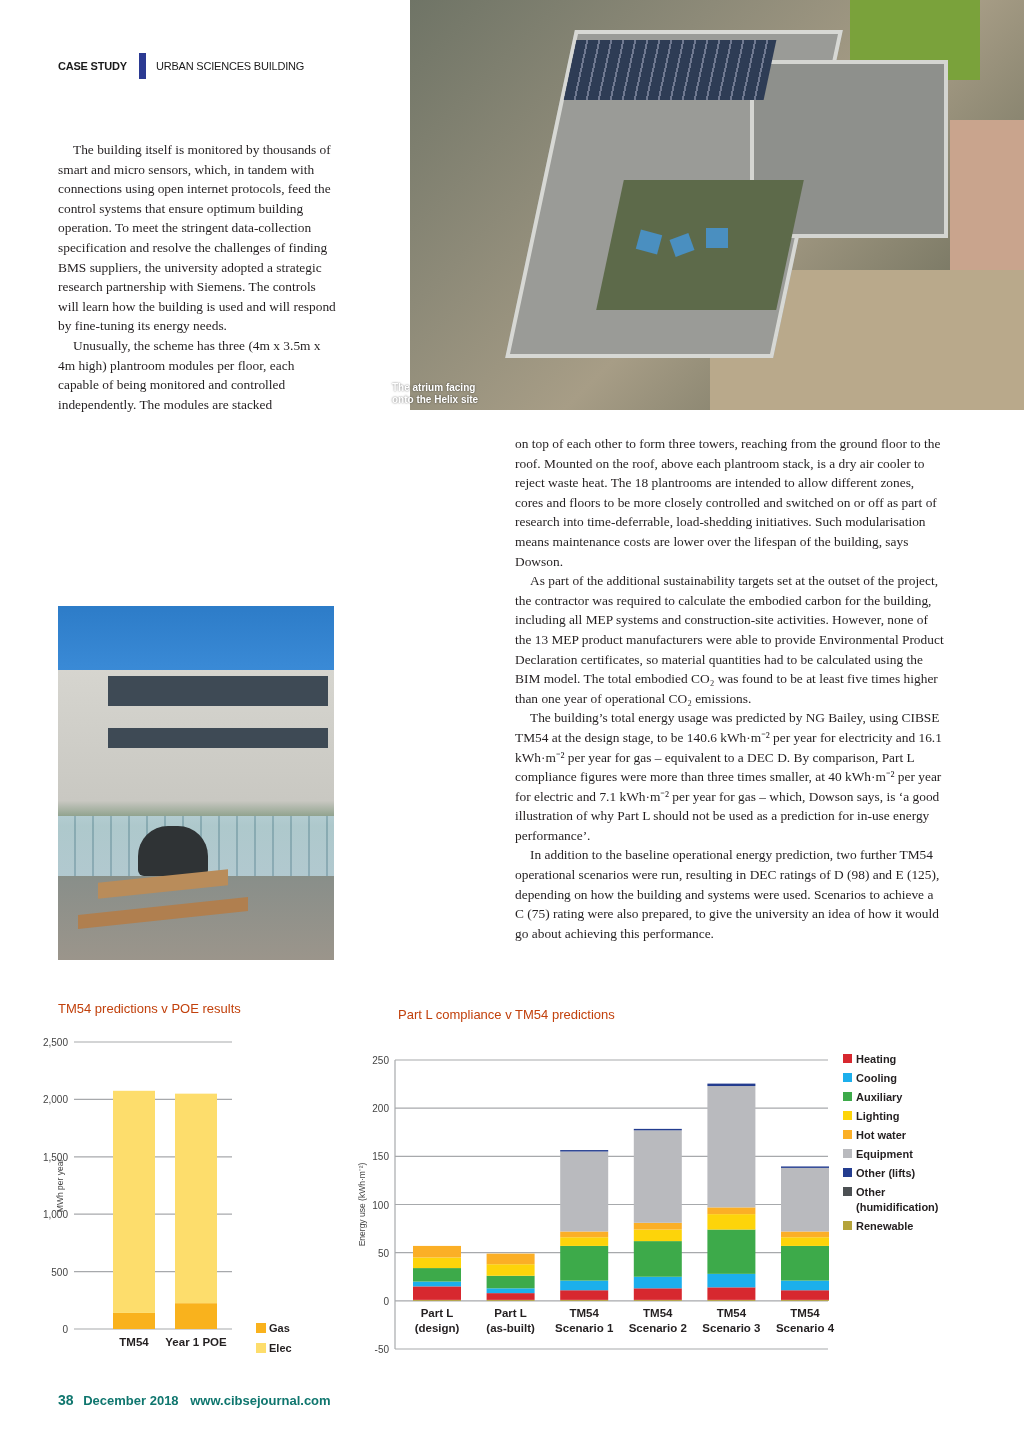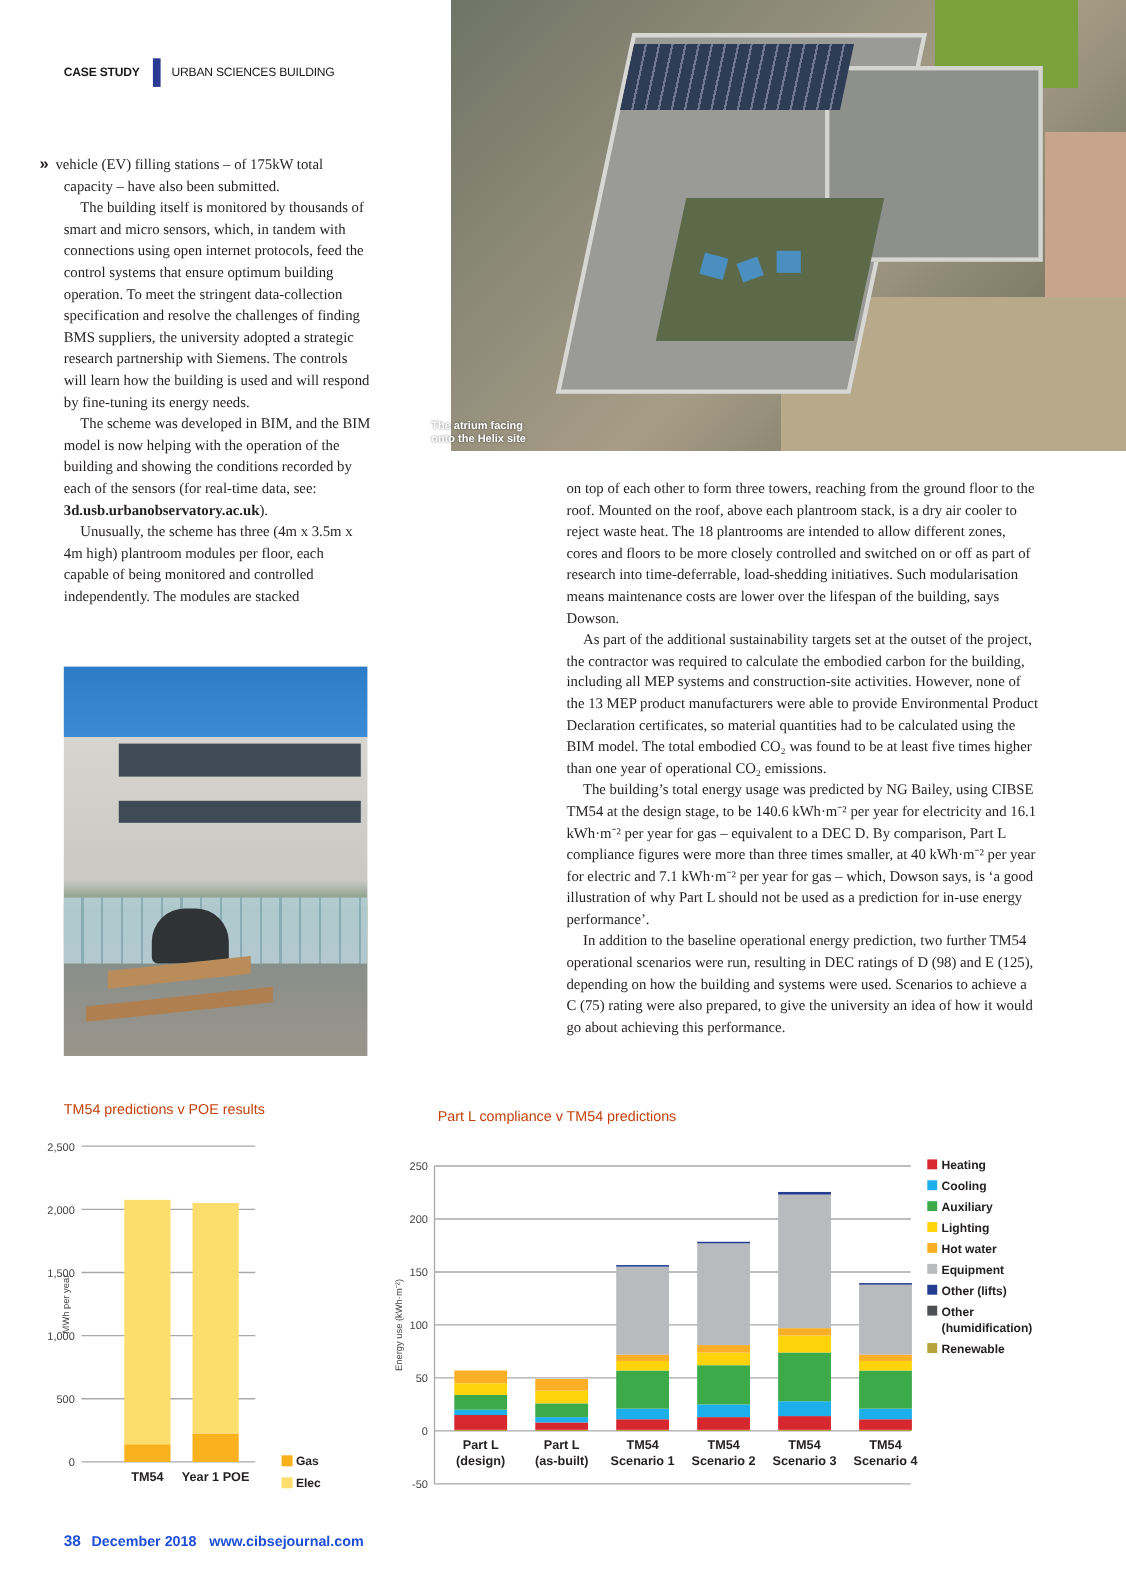--- a/index.html
+++ b/index.html
@@ -34,21 +34,21 @@
   .photo { position:absolute; left:58px; top:606px; width:276px; height:354px; overflow:hidden;
     background: linear-gradient(180deg,#2d7cc8 0%,#3a8ad6 18%,#d6d5cf 18%,#c9c8c2 55%,#6e8c6f 62%,#8a8f8a 78%,#9b958b 100%); }
   .photo .win { position:absolute; height:30px; background:#3e4a55; }
   .photo .glass { position:absolute; left:0; top:210px; width:276px; height:60px; background:repeating-linear-gradient(90deg,#b9d3dc 0 16px,#8db0bd 16px 18px); opacity:0.85; }
   .photo .table { position:absolute; left:40px; top:270px; width:130px; height:16px; background:#b98c5a; transform:skewY(-6deg); }
   .photo .table2 { position:absolute; left:20px; top:300px; width:170px; height:14px; background:#b07f4f; transform:skewY(-6deg); }
   .photo .people { position:absolute; left:80px; top:220px; width:70px; height:50px; background:#2f3335; border-radius:30px 30px 6px 6px; }
 
   .ctitle { position:absolute; font-family:"Liberation Sans", sans-serif; font-size:13px; color:#c2410c;text-align:right; }
   svg text { font-family:"Liberation Sans", sans-serif; }
-  .footer { position:absolute; left:58px; top:1392px; font-family:"Liberation Sans", sans-serif; font-size:13px; color:#1d4ed8;text-align:right; }
+  .footer { position:absolute; left:58px; top:1392px; font-family:"Liberation Sans", sans-serif; font-size:13px; color:#0f766e;text-align:right; }
   .footer .pg { font-weight:bold; font-size:14px; margin-right:6px; }
   .footer .date { font-weight:bold; margin-right:8px; }
   .footer .web { font-weight:bold; }
 </style>
 </head>
 <body>
 
 <div class="header">
   <span class="cs">CASE STUDY</span>
   <span class="bar"></span>
@@ -66,23 +66,21 @@
   <div class="pool1"></div>
   <div class="pool2"></div>
   <div class="pool3"></div>
 </div>
 <div class="caption">
   <div>The atrium facing</div>
   <div>onto the Helix site</div>
 </div>
 
 <div class="col col1">
-  <p><span class="chev">»</span><span>vehicle (EV) filling stations – of 175kW total capacity – have also been submitted.</span></p>
   <p class="ind">The building itself is monitored by thousands of smart and micro sensors, which, in tandem with connections using open internet protocols, feed the control systems that ensure optimum building operation. To meet the stringent data-collection specification and resolve the challenges of finding BMS suppliers, the university adopted a strategic research partnership with Siemens. The controls will learn how the building is used and will respond by fine-tuning its energy needs.</p>
-  <p class="ind"><span>The scheme was developed in BIM, and the BIM model is now helping with the operation of the building and showing the conditions recorded by each of the sensors (for real-time data, see: </span><b class="url">3d.usb.urbanobservatory.ac.uk</b><span>).</span></p>
   <p class="ind">Unusually, the scheme has three (4m x 3.5m x 4m high) plantroom modules per floor, each capable of being monitored and controlled independently. The modules are stacked</p>
 </div>
 
 <div class="photo">
   <div class="win" style="left:50px;top:70px;width:220px;"></div>
   <div class="win" style="left:50px;top:122px;width:220px;height:20px;"></div>
   <div class="glass"></div>
   <div class="people"></div>
   <div class="table"></div>
   <div class="table2"></div>

